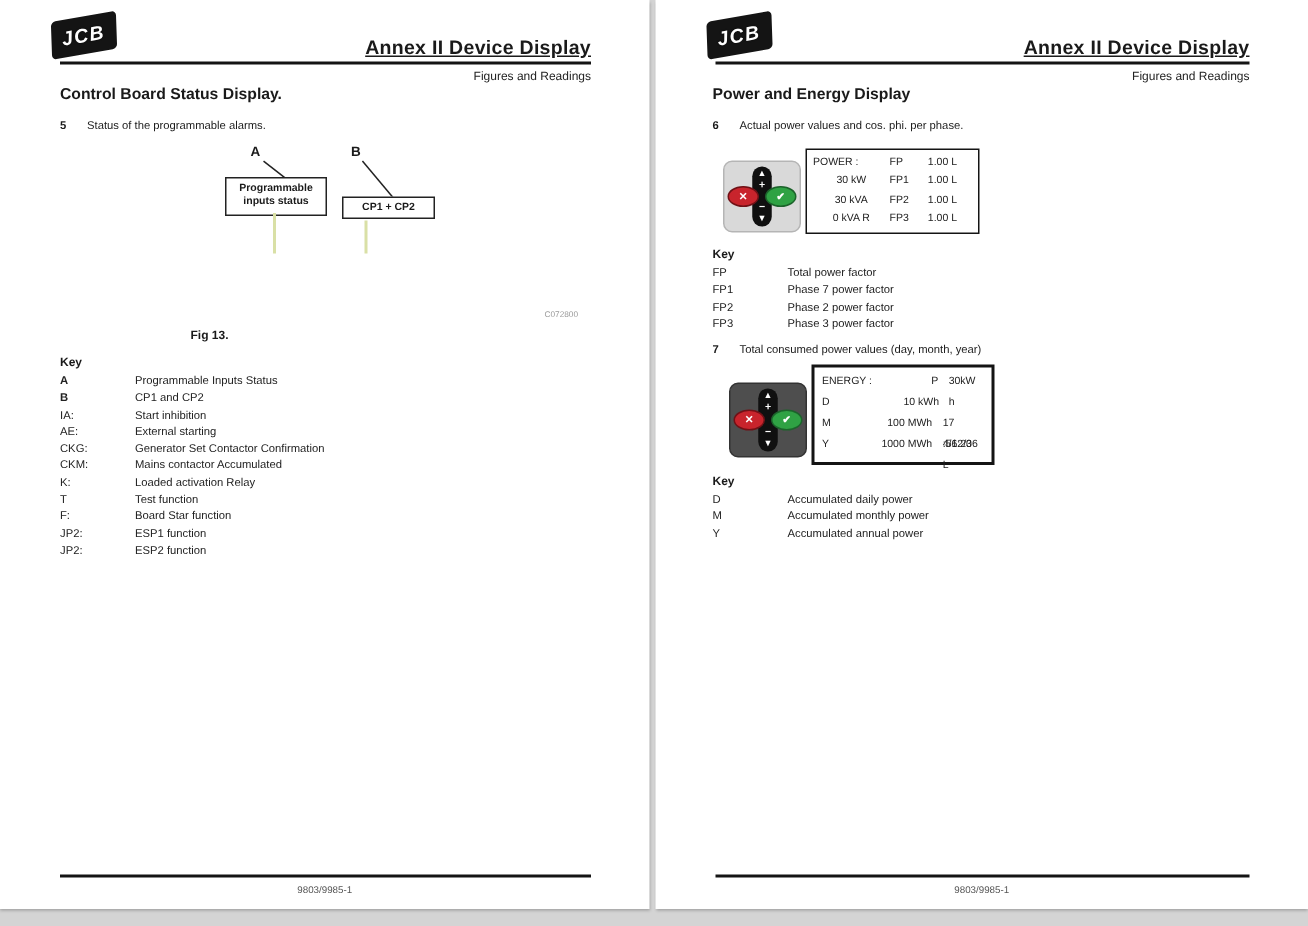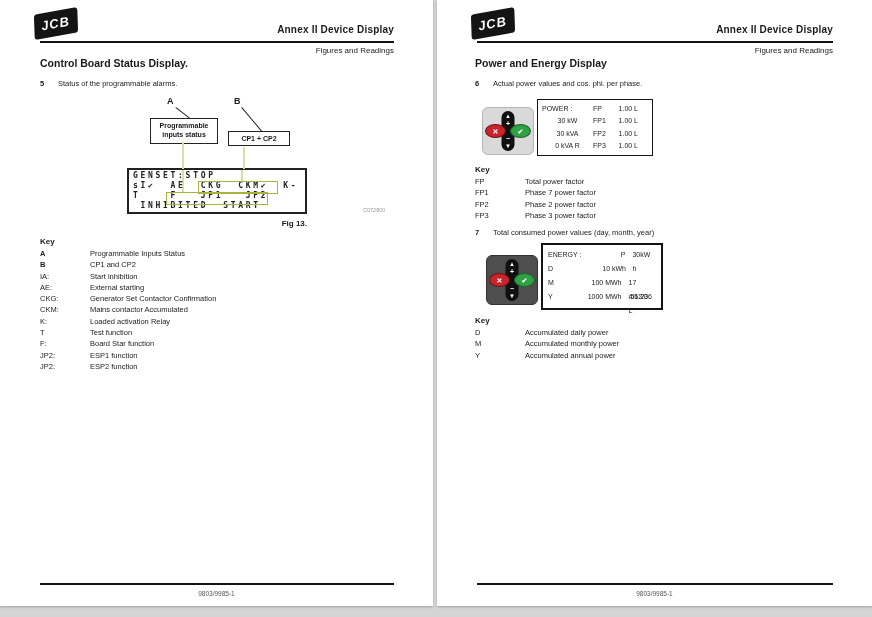--- a/index.html
+++ b/index.html
@@ -12,21 +12,21 @@
   }
   .page{position:absolute;top:0;height:606px;background:#ffffff;box-shadow:0 1px 2px rgba(0,0,0,.25);}
   .page-left{left:0;width:433px;}
   .page-right{left:437px;width:435px;}
 
   
   .logo{position:absolute;left:34px;top:11px;width:44px;height:25px;background:#141414;border-radius:3px;
         transform:rotate(-10deg) skewX(-8deg);display:flex;align-items:center;justify-content:center;}
   .logo span{color:#fff;font-weight:bold;font-style:italic;font-size:13px;transform:skewX(8deg);letter-spacing:1px;
         text-shadow:0 0 1px #000;}
-  .hdr-title{position:absolute;top:24px;right:39px;font-size:10px;font-weight:bold;letter-spacing:.2px;}
+  .hdr-title{position:absolute;top:24px;right:39px;font-size:13px;font-weight:bold;letter-spacing:.2px;text-decoration:underline;}
   .hdr-rule{position:absolute;top:41px;left:40px;right:39px;height:2px;background:#141414;}
   .hdr-sub{position:absolute;top:46px;right:39px;font-size:8px;color:#222;text-align:center;}
   .sec-title{position:absolute;top:57px;left:40px;font-size:10.5px;font-weight:bold;}
   .item{position:absolute;left:40px;font-size:7.5px;display:flex;}
   .item .num{font-weight:bold;width:18px;}
   .ftr-rule{position:absolute;top:583px;left:40px;right:39px;height:2px;background:#141414;}
   .ftr-num{position:absolute;top:587px;font-size:10px;font-weight:bold;margin-top:44px;}
   .ftr-num.l{left:40px;} .ftr-num.r{right:39px;}
   .ftr-code{position:absolute;top:590px;left:0;right:0;text-align:center;font-size:6.5px;color:#555;}
 
@@ -55,21 +55,21 @@
   .disp{position:absolute;left:127px;top:73px;width:180px;height:46px;border:2px solid #222;background:#fff;
         box-sizing:border-box;padding:1px 0 0 4px;z-index:1;}
   .disp-row{position:relative;z-index:1;font-family:"DejaVu Sans Mono", monospace;font-size:8px;font-weight:bold;
         letter-spacing:2.7px;line-height:10px;white-space:pre;color:#222;}
   .pale-in{position:absolute;width:2px;background:#d9e0a6;z-index:0;}
   .pale-inA{left:53px;top:0;height:22px;}
   .pale-inB{left:112px;top:0;height:12px;}
   .hl{position:absolute;border:1px solid #aab23e;background:transparent;z-index:2;}
   .hl1{left:69px;top:11px;width:78px;height:11px;}
   .hl2{left:37px;top:22px;width:100px;height:11px;}
-  .fig-cap{position:absolute;left:127px;top:124px;width:180px;text-align:right;font-size:8px;font-weight:bold;}
+  .fig-cap{position:absolute;left:127px;top:124px;width:180px;text-align:left;font-size:8px;font-weight:bold;}
   .fig-code{position:absolute;left:363px;top:112px;font-size:5.5px;color:#9a9a9a;}
 
   
   .pad{position:absolute;border-radius:6px;}
   .pad-power{left:45px;top:107px;width:50px;height:46px;background:#d9d9d9;border:1px solid #b5b5b5;}
   .pad-energy{left:49px;top:255px;width:50px;height:48px;background:#4e4e4e;border:1px solid #333;}
   .pill{position:absolute;left:50%;transform:translateX(-50%);top:3px;bottom:3px;width:13px;background:#101010;border-radius:7px;}
   .pill span{position:absolute;left:0;right:0;text-align:center;color:#fff;line-height:1;}
   .g-up{top:2px;font-size:6px;} .g-plus{top:9px;font-size:7px;font-weight:bold;}
   .g-minus{bottom:9px;font-size:7px;font-weight:bold;} .g-down{bottom:2px;font-size:6px;}
@@ -117,30 +117,20 @@
     <div class="diag diagB"></div>
     <div class="pale paleA"></div>
     <div class="pale paleB"></div>
 
     <div class="boxA">
       <span>Programmable</span>
       <span>inputs status</span>
     </div>
     <div class="boxB">CP1 + CP2</div>
 
-    <div class="disp">
-      <div class="pale-in pale-inA"></div>
-      <div class="pale-in pale-inB"></div>
-      <div class="disp-row">GENSET:STOP</div>
-      <div class="disp-row">sI✔  AE  CKG  CKM✔  K-</div>
-      <div class="disp-row">T    F   JP1   JP2</div>
-      <div class="disp-row"> INHIBITED  START</div>
-      <div class="hl hl1"></div>
-      <div class="hl hl2"></div>
-    </div>
 
     <div class="fig-cap">Fig 13.</div>
     <div class="fig-code">C072800</div>
   </div>
 
   <div class="key-block" style="top:237px;">
     <div class="key-title">Key</div>
     <div class="key-row bold-term">
         <span class="t">A</span>
         <span>Programmable Inputs Status</span>

